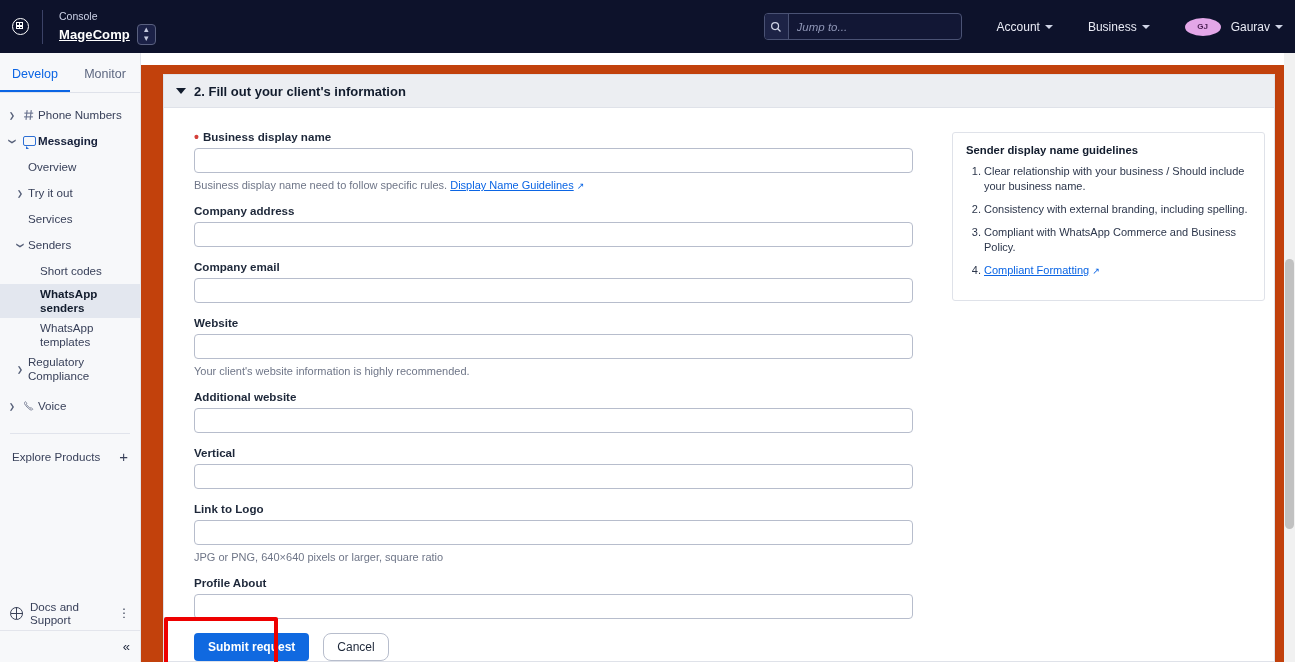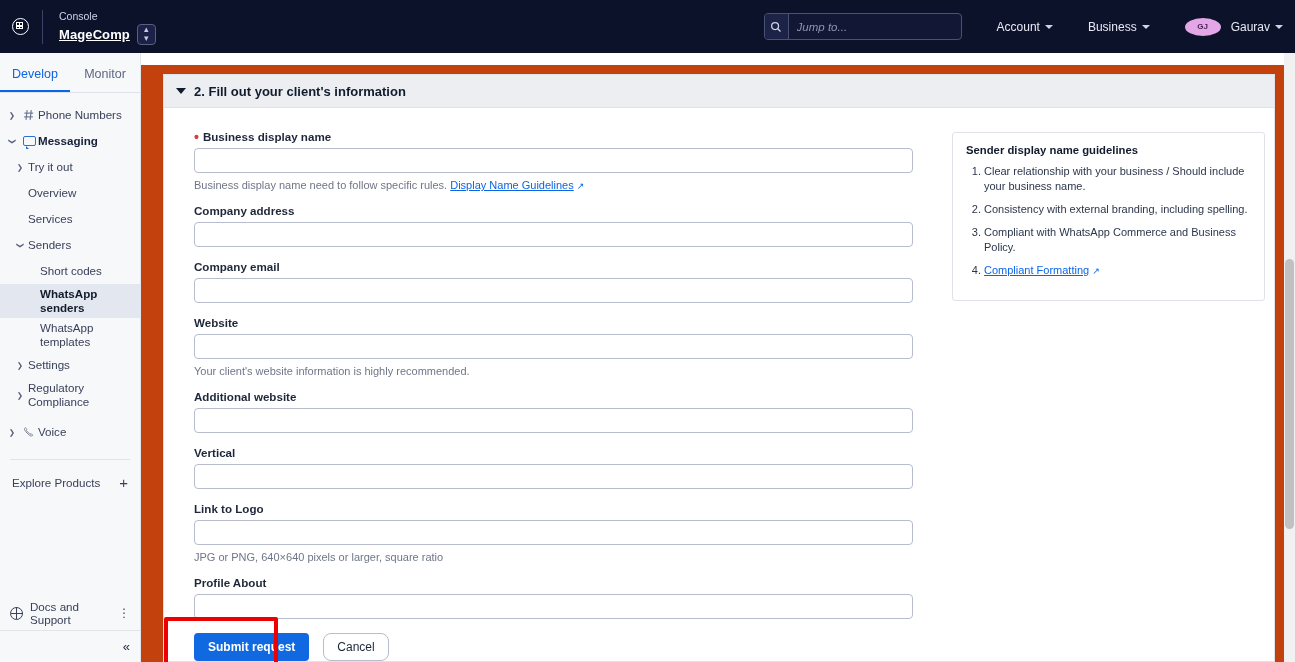--- a/index.html
+++ b/index.html
@@ -324,54 +324,50 @@
     </div>
 
     <div class="nav-row lvl0 bold">
       <span class="arrow arrow-d"></span>
       <span class="nav-ico">
           <span class="bubble"></span>
         </span>
       <span class="nav-label">Messaging</span>
     </div>
 
+    <div class="nav-row lvl1">
+      <span class="nav-label">Overview</span>
+    </div>
+
     <div class="nav-row lvl1b">
       <span class="arrow arrow-r"></span>
       <span class="nav-label">Try it out</span>
     </div>
 
     <div class="nav-row lvl1">
-      <span class="nav-label">Overview</span>
-    </div>
-
-    <div class="nav-row lvl1">
       <span class="nav-label">Services</span>
     </div>
 
     <div class="nav-row lvl1b">
       <span class="arrow arrow-d"></span>
       <span class="nav-label">Senders</span>
     </div>
 
     <div class="nav-row lvl2">
       <span class="nav-label">Short codes</span>
     </div>
 
     <div class="nav-row lvl2 selected">
       <span class="nav-label">WhatsApp senders</span>
     </div>
 
     <div class="nav-row lvl2">
       <span class="nav-label" style="max-width:62px">WhatsApp templates</span>
     </div>
 
-    <div class="nav-row lvl1b">
-      <span class="arrow arrow-r"></span>
-      <span class="nav-label">Settings</span>
-    </div>
 
     <div class="nav-row lvl1b">
       <span class="arrow arrow-r"></span>
       <span class="nav-label" style="max-width:66px">Regulatory Compliance</span>
     </div>
 
     <div class="nav-row lvl0" style="margin-top:7px">
       <span class="arrow arrow-r"></span>
       <span class="nav-ico">
         <svg width="12" height="12" viewBox="0 0 16 16" fill="none" stroke="#7b8397" stroke-width="1.3">

